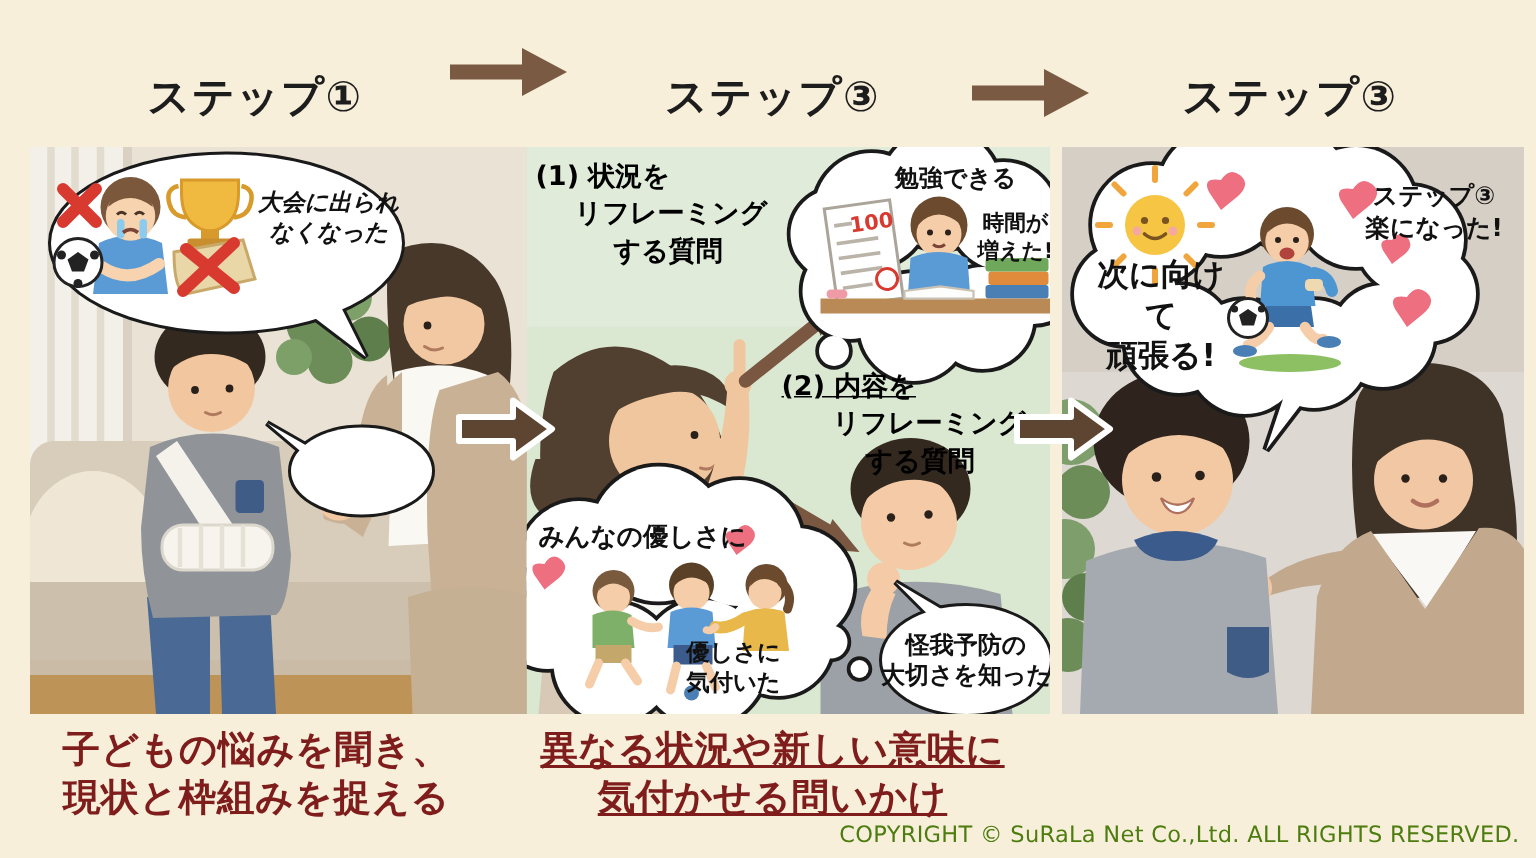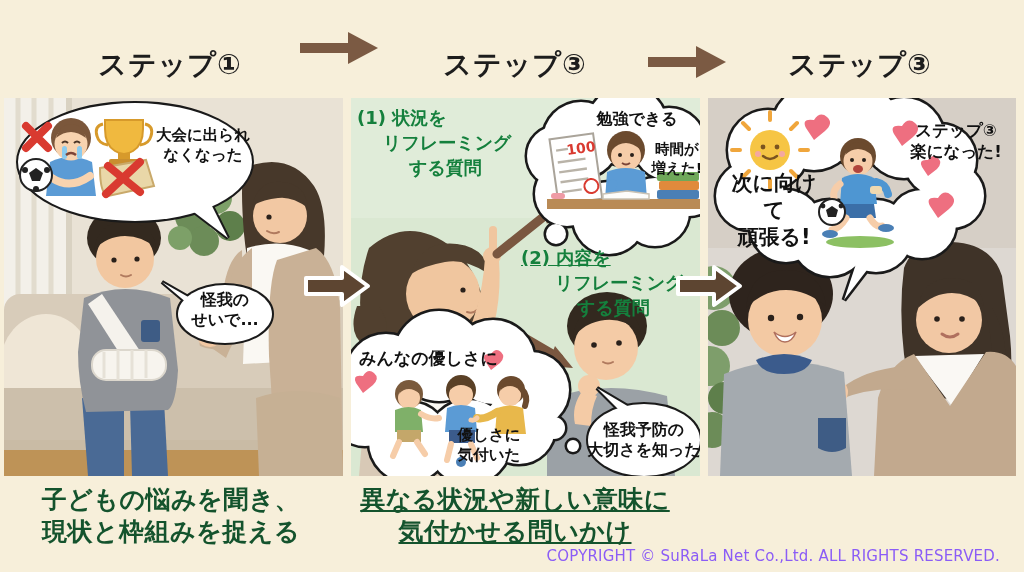--- a/index.html
+++ b/index.html
@@ -17,24 +17,24 @@
   .h-arrow{position:absolute;}
   
   .panel{position:absolute;top:98px;height:378px;overflow:hidden;}
   .panel svg.scene{position:absolute;left:0;top:0;}
   .txt{position:absolute;font-weight:700;color:#111;white-space:pre-line;line-height:1.28;}
   .center{text-align:center;}
   
   .big-arrow{position:absolute;}
   
   .caption{position:absolute;top:484px;text-align:center;font-weight:700;
-    font-size:25px;line-height:1.26;color:#14532d;white-space:pre-line;letter-spacing:0.5px;}
-  .copyright{position:absolute;top:547px;right:24px;font-size:15px;color:#8b5cf6;
+    font-size:25px;line-height:1.26;color:#7f1d1d;white-space:pre-line;letter-spacing:0.5px;}
+  .copyright{position:absolute;top:547px;right:11px;font-size:15px;color:#4d7c0f;
     font-weight:500;letter-spacing:0.2px;}
-  .qtext{position:absolute;font-weight:700;color:#15803d;font-size:18px;line-height:1.38;}
+  .qtext{position:absolute;font-weight:700;color:#000000;font-size:18px;line-height:1.38;}
   .qtext div{white-space:nowrap;}
 </style>
 </head>
 <body>
 
 <div class="stage">
 
   <div class="step-title" style="left:38px;width:264px;">
     <div class="t1">ステップ①</div>
     <div class="t2">現状の把握</div>
@@ -50,21 +50,21 @@
 
   <svg class="h-arrow" style="left:298px;top:30px;" width="82" height="36">
     <rect x="2" y="13" width="50" height="10" fill="#7B5A43"></rect>
     <polygon points="50,2 80,18 50,34" fill="#7B5A43"></polygon>
   </svg>
   <svg class="h-arrow" style="left:646px;top:44px;" width="82" height="36">
     <rect x="2" y="13" width="50" height="10" fill="#7B5A43"></rect>
     <polygon points="50,2 80,18 50,34" fill="#7B5A43"></polygon>
   </svg>
 
-  <div class="panel" style="left:4px;width:339px;">
+  <div class="panel" style="left:20px;width:339px;font-style:italic;">
     <svg class="scene" width="339" height="378" viewBox="0 0 339 378">
 
       <g>
         <rect x="0" y="0" width="339" height="378" fill="#E9E2D5"></rect>
         <rect x="0" y="0" width="64" height="240" fill="#F3F0E9"></rect>
         <path d="M14,0 v235 M30,0 v238 M47,0 v236" stroke="#E2DCCE" stroke-width="5" fill="none"></path>
         <rect x="62" y="0" width="6" height="240" fill="#D9D2C2"></rect>
       </g>
       <g>
         <circle cx="190" cy="118" r="19" fill="#6C8C58"></circle>
@@ -161,22 +161,20 @@
           <ellipse cx="221" cy="216" rx="47" ry="29"></ellipse>
         </g>
         <g fill="#ffffff">
           <path d="M186,200 L158,184 L196,216 Z"></path>
           <ellipse cx="221" cy="216" rx="47" ry="29"></ellipse>
         </g>
       </g>
     </svg>
     <div class="txt center" style="left:148px;top:28px;width:102px;font-size:15.5px;">大会に出られ
 なくなった</div>
-    <div class="txt center" style="left:177px;top:192px;width:88px;font-size:16px;">怪我の
-せいで...</div>
   </div>
 
   <div class="panel" style="left:351px;width:349px;">
     <svg class="scene" width="349" height="378" viewBox="0 0 349 378">
       <rect x="0" y="0" width="349" height="378" fill="#DAE8D2"></rect>
       <rect x="0" y="0" width="349" height="120" fill="#E0ECd9"></rect>
 
       <g>
         <path d="M18,150 q-14,40 -6,90 l0,138 l130,0 l0,-120 q-6,-80 -40,-108 q-44,-34 -84,0 z" fill="#51402F"></path>
         <path d="M6,208 q-10,28 8,40 q14,8 20,-6 q6,-16 -6,-34 z" fill="#51402F"></path>

